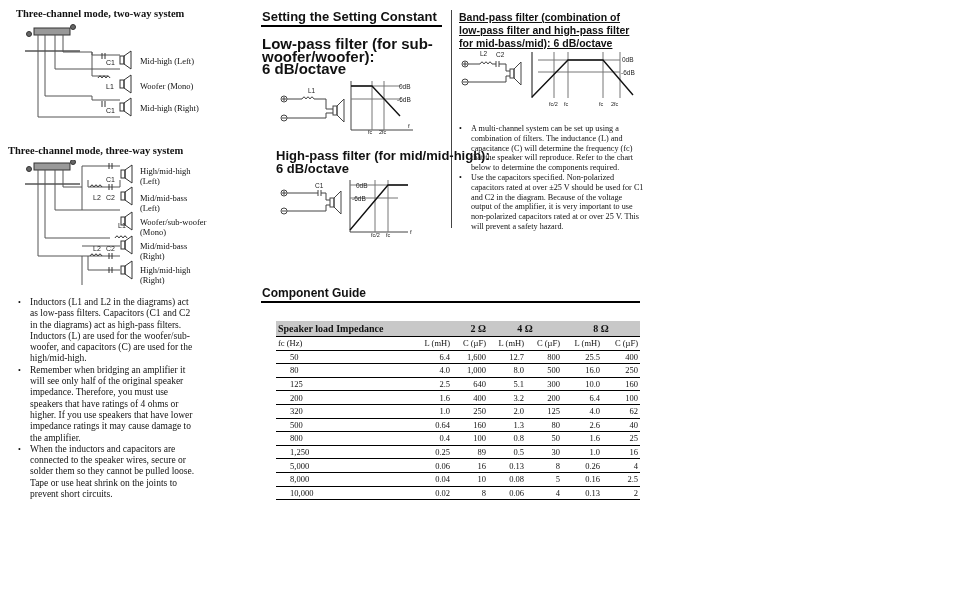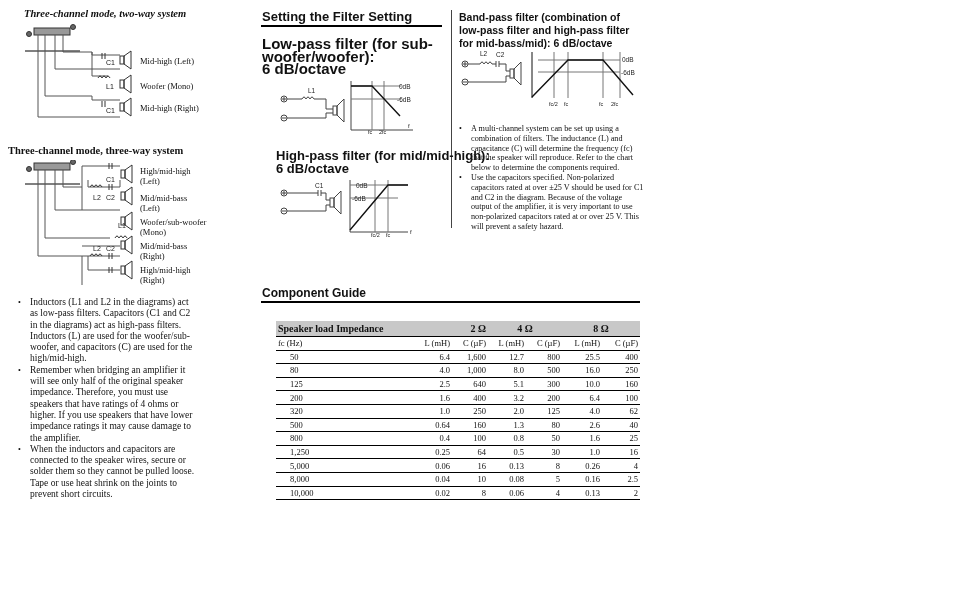--- a/index.html
+++ b/index.html
@@ -16,21 +16,21 @@
   table.cg { border-collapse: collapse; font-family: "Liberation Serif", serif; font-size: 8.5px; width: 364px; }
   table.cg td, table.cg th { padding: 0 2px; height: 12.6px; white-space: nowrap; }
   table.cg thead tr.imp th { background: #c8c8c8; font-size: 10px; font-weight: bold; height: 15px; border-bottom: 1px solid #000; }
   table.cg thead tr.units th { font-weight: normal; border-bottom: 1px solid #000; }
   table.cg tbody td { border-bottom: 1px solid #000; }
   .num { text-align: right; }
 </style>
 </head>
 <body>
 
-<div class="abs serif-head" style="left:24px;top:8px;font-style:italic;">Three-channel mode, two-way system</div>
+<div class="abs serif-head" style="left:16px;top:8px;">Three-channel mode, two-way system</div>
 
 <svg class="abs" style="left:20px;top:24px;" width="100" height="98">
   <g fill="none" stroke="#333" stroke-width="1">
     <rect x="14" y="4" width="36" height="7" fill="#999"></rect>
     <circle cx="9" cy="10" r="2.5" fill="#666"></circle>
     <circle cx="53" cy="3" r="2.5" fill="#666"></circle>
     <line x1="5" y1="27" x2="60" y2="27" stroke="#000"></line>
   </g>
   <g fill="none" stroke="#555" stroke-width="1">
     <polyline points="43,11 43,28 72,28 72,31 100,31"></polyline>
@@ -142,21 +142,21 @@
   <div>High/mid-high</div>
   <div>(Right)</div>
 </div>
 
 <ul class="abs bullets" style="left:18px;top:297px;width:180px;">
   <li>Inductors (L1 and L2 in the diagrams) act as low-pass filters. Capacitors (C1 and C2 in the diagrams) act as high-pass filters. Inductors (L) are used for the woofer/sub-woofer, and capacitors (C) are used for the high/mid-high.</li>
   <li>Remember when bridging an amplifier it will see only half of the original speaker impedance. Therefore, you must use speakers that have ratings of 4 ohms or higher. If you use speakers that have lower impedance ratings it may cause damage to the amplifier.</li>
   <li>When the inductors and capacitors are connected to the speaker wires, secure or solder them so they cannot be pulled loose. Tape or use heat shrink on the joints to prevent short circuits.</li>
 </ul>
 
-<div class="abs sans-head" style="left:262px;top:9px;font-size:13px;">Setting the Filter Setting</div>
+<div class="abs sans-head" style="left:262px;top:9px;font-size:13px;">Setting the Setting Constant</div>
 <div class="abs" style="left:261px;top:25px;width:181px;height:2px;background:#000;"></div>
 <div class="abs" style="left:451px;top:10px;width:1px;height:218px;background:#444;"></div>
 
 <div class="abs sans-head" style="left:262px;top:38px;font-size:15px;line-height:12.5px;">
   <div>Low-pass filter (for sub-</div>
   <div>woofer/woofer):</div>
   <div>6 dB/octave</div>
 </div>
 <svg class="abs" style="left:278px;top:78px;" width="140" height="56">
   <g stroke="#444" fill="none" stroke-width="1">
@@ -214,21 +214,21 @@
     <polyline points="72,52 110,7 130,7" stroke="#111" stroke-width="1.4"></polyline>
   </g>
   <text x="37" y="10" font-size="6.5" fill="#222">C1</text>
   <text x="78" y="10" font-size="6.5" fill="#222">0dB</text>
   <text x="74" y="23" font-size="6.5" fill="#222">-6dB</text>
   <text x="93" y="59" font-size="5.5" fill="#222">fc/2</text>
   <text x="108" y="59" font-size="5.5" fill="#222">fc</text>
   <text x="132" y="56" font-size="6" fill="#222">f</text>
 </svg>
 
-<div class="abs sans-head" style="left:459px;top:11px;font-size:10.5px;line-height:12.8px;">
+<div class="abs sans-head" style="left:459px;top:11px;font-size:10.5px;line-height:12.8px;text-decoration:underline;">
   <div>Band-pass filter (combination of</div>
   <div>low-pass filter and high-pass filter</div>
   <div>for mid-bass/mid): 6 dB/octave</div>
 </div>
 <svg class="abs" style="left:458px;top:50px;" width="190" height="60">
   <g stroke="#444" fill="none" stroke-width="1">
     <circle cx="7" cy="14" r="3"></circle>
       <line x1="5" y1="14" x2="9" y2="14"></line>
       <line x1="7" y1="12" x2="7" y2="16"></line>
     <circle cx="7" cy="32" r="3"></circle>
@@ -356,21 +356,21 @@
         <td class="num">0.4</td>
         <td class="num">100</td>
         <td class="num">0.8</td>
         <td class="num">50</td>
         <td class="num">1.6</td>
         <td class="num">25</td>
       </tr>
       <tr>
         <td style="padding-left: 14px;">1,250</td>
         <td class="num">0.25</td>
-        <td class="num">64</td>
+        <td class="num">89</td>
         <td class="num">0.5</td>
         <td class="num">30</td>
         <td class="num">1.0</td>
         <td class="num">16</td>
       </tr>
       <tr>
         <td style="padding-left: 14px;">5,000</td>
         <td class="num">0.06</td>
         <td class="num">16</td>
         <td class="num">0.13</td>

